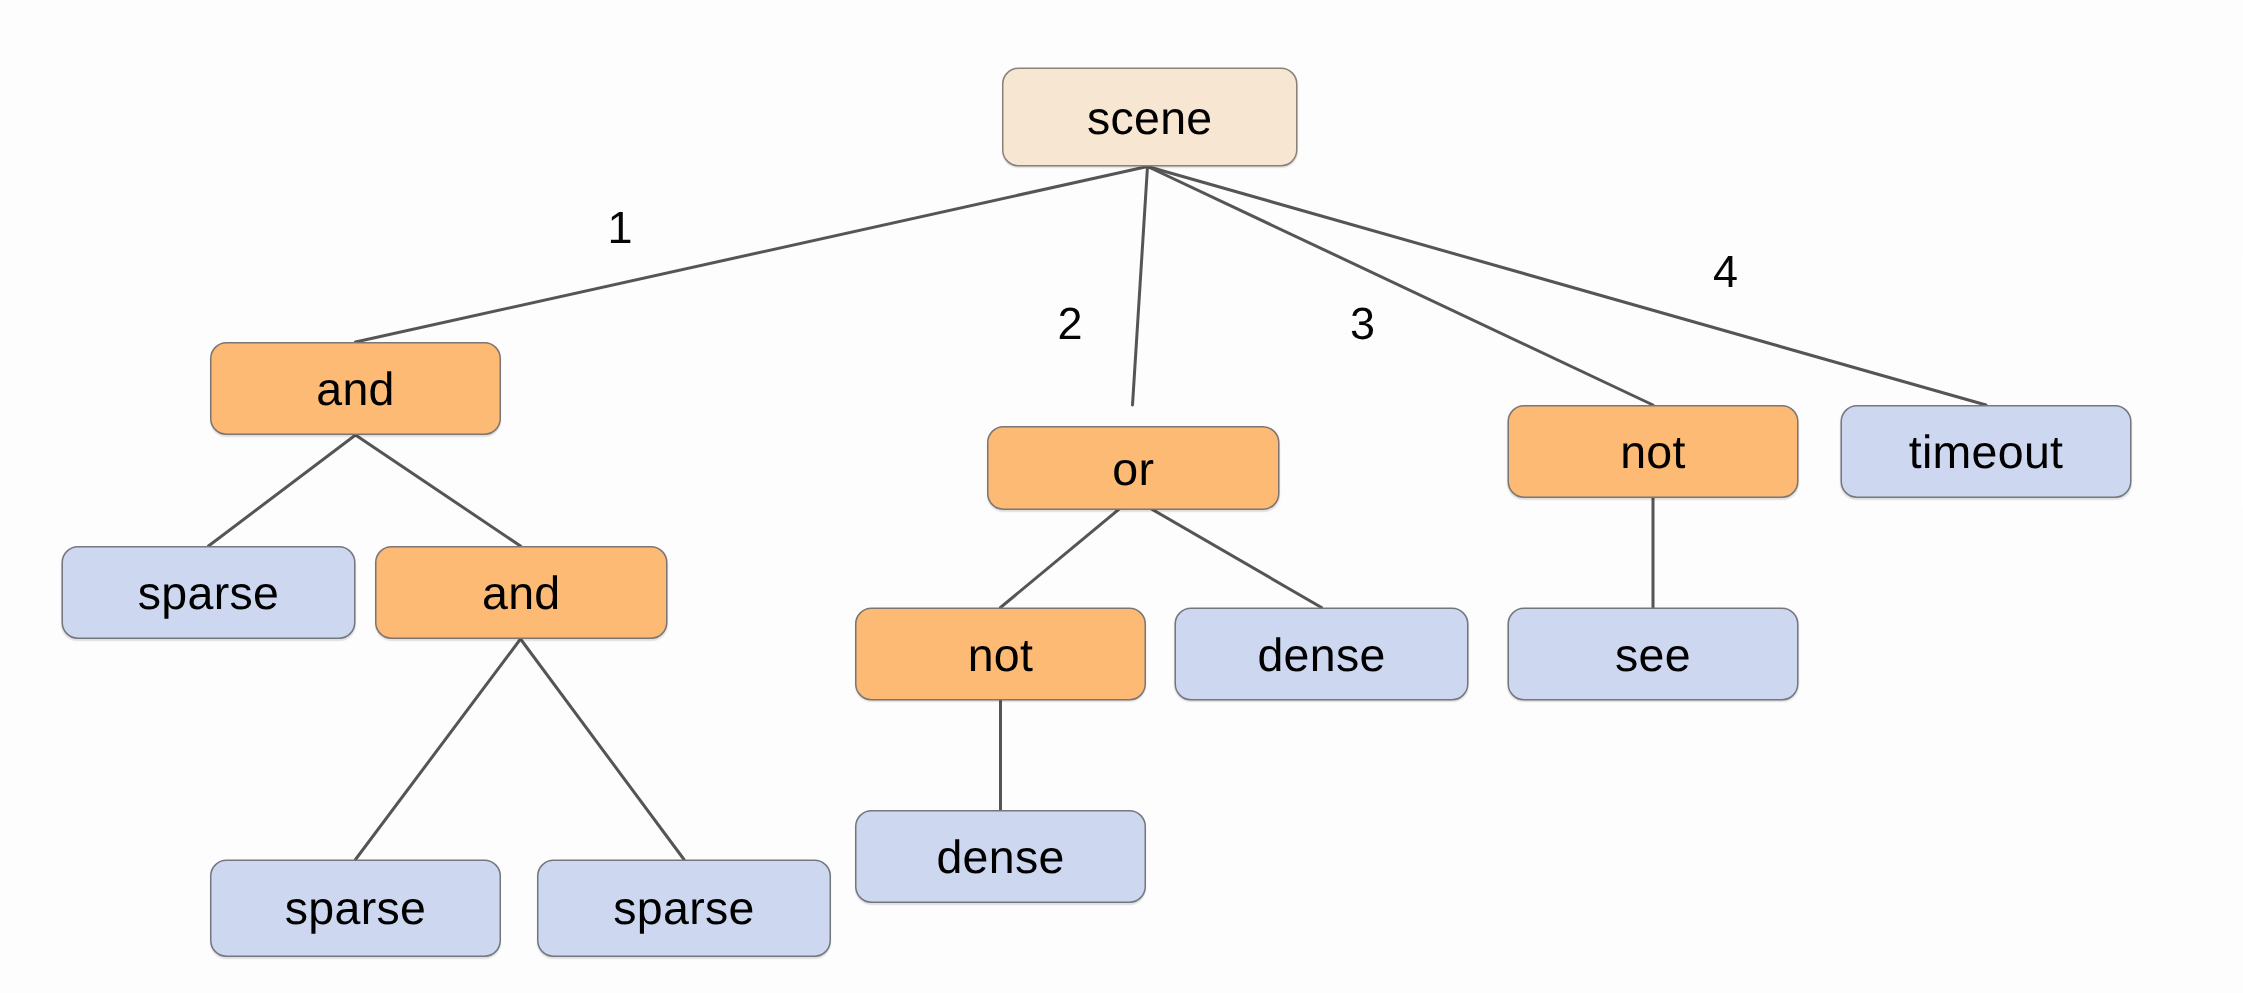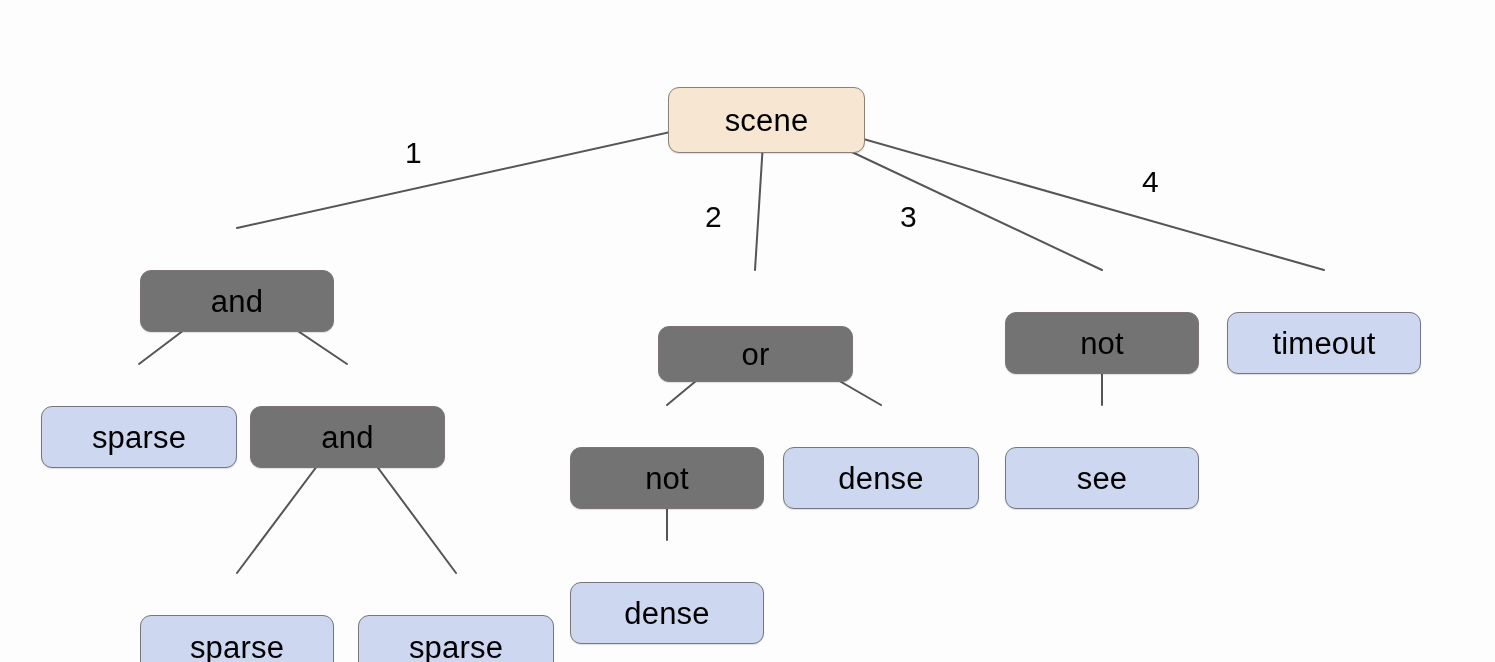--- a/index.html
+++ b/index.html
@@ -29,24 +29,23 @@
     border: 1.6px solid #7a7a7a;
     border-radius: 11px;
     display: flex;
     align-items: center;
     justify-content: center;
     color: #000000;
     font-size: 31px;
     line-height: 1;
     letter-spacing: 0.2px;
     box-shadow: 0 1px 1px rgba(0,0,0,0.12);
-    margin-top: 42px;
   }
   .node.root   { background: #f7e7d2; border-color: #8a8178; }
-  .node.op     { background: #737373; border-color: #7d7573; }
+  .node.op     { background: #fdba74; border-color: #7d7573; }
   .node.leaf   { background: #cdd8f0; border-color: #73787f; text-align: center; }
   .edge-label {
     position: absolute;
     font-size: 30px;
     color: #050505;
     line-height: 1;
     user-select: none;
   }
 </style>
 </head>

